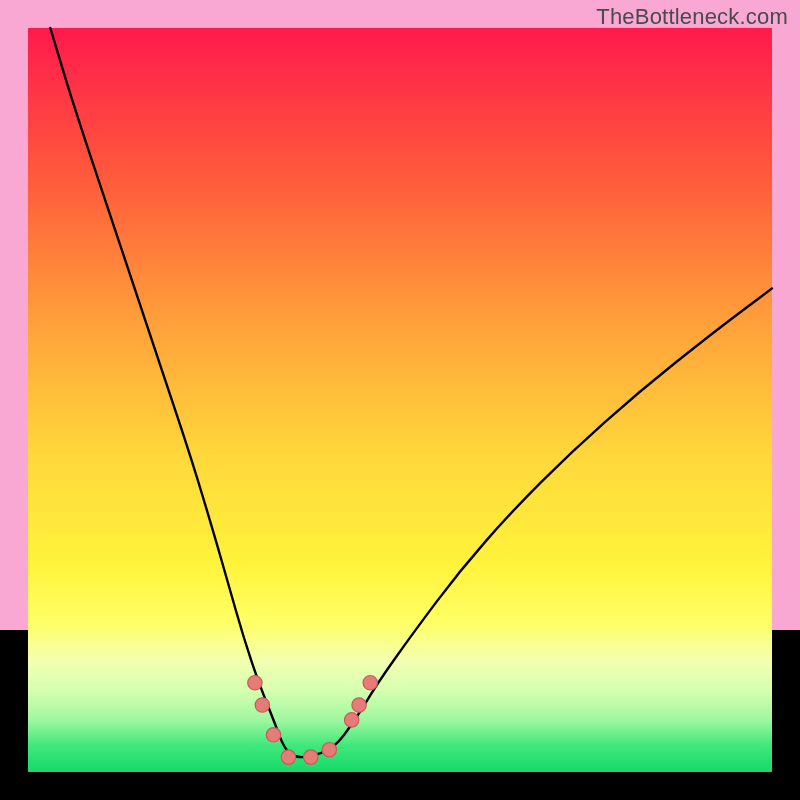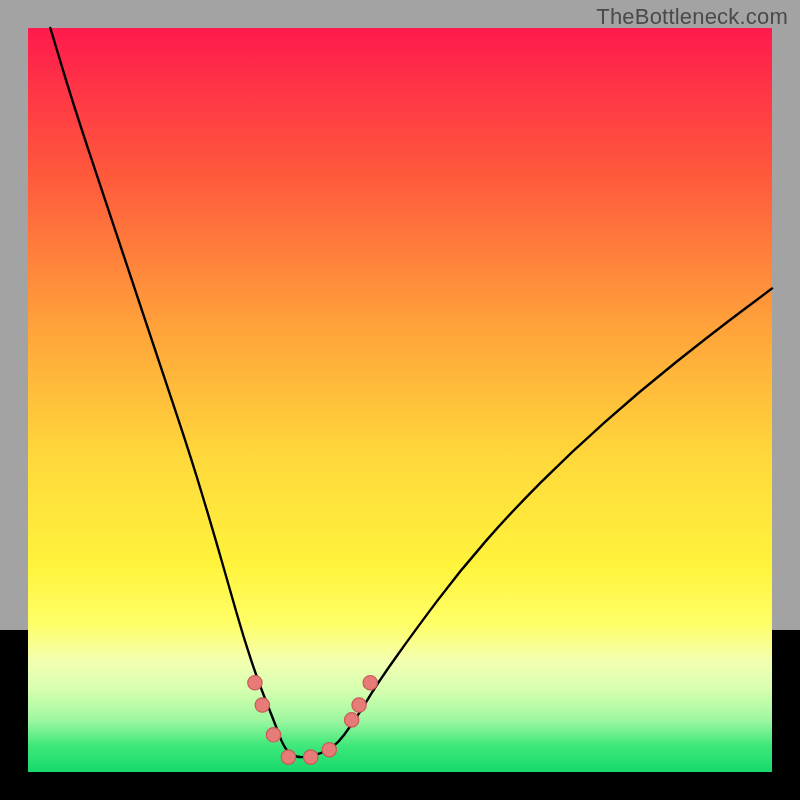--- a/index.html
+++ b/index.html
@@ -7,21 +7,21 @@
     padding: 0;
     width: 800px;
     height: 800px;
     background: #000;
     overflow: hidden;
   }
   .stage {
     position: relative;
     width: 800px;
     height: 630px;
-    background: #a3a3a3;
+    background: #f9a8d4;
   }
   svg {
     display: block;
   }
   .watermark {
     position: absolute;
     top: 4px;
     right: 12px;
     font-family: Arial, Helvetica, sans-serif;
     font-size: 22px;

